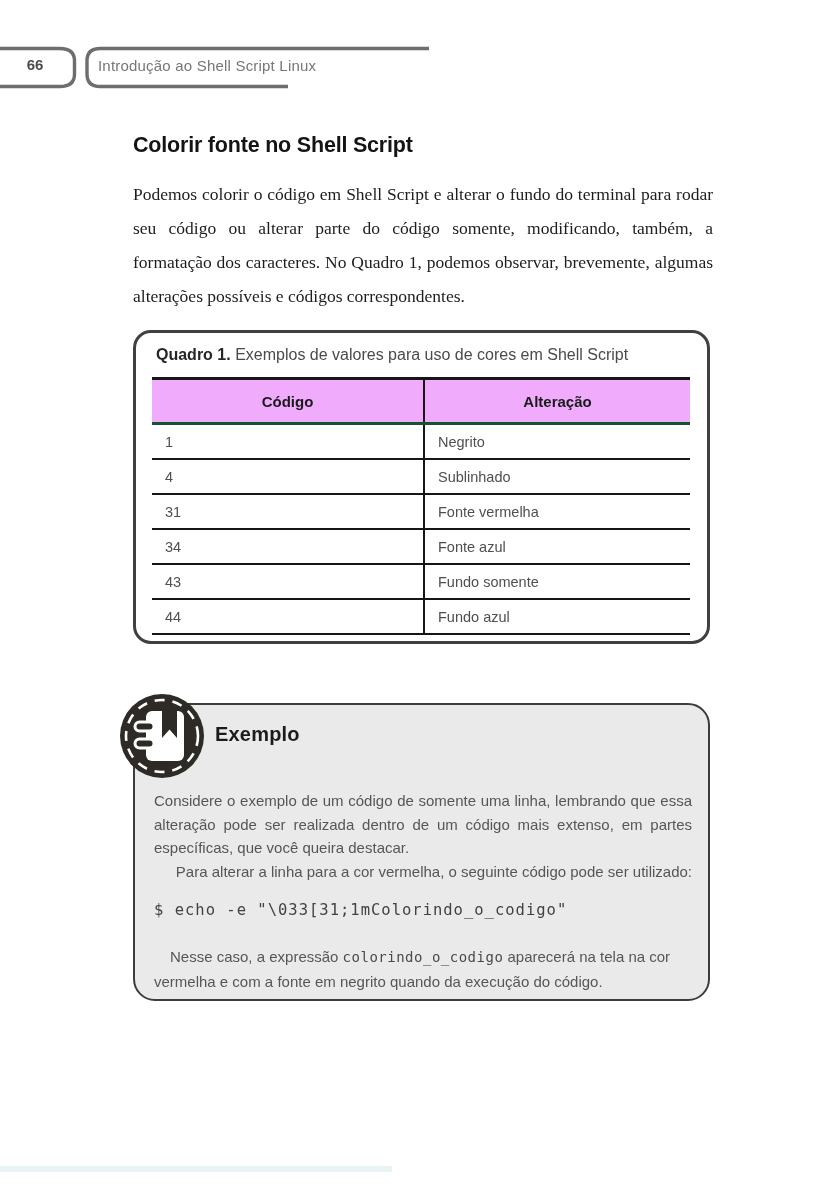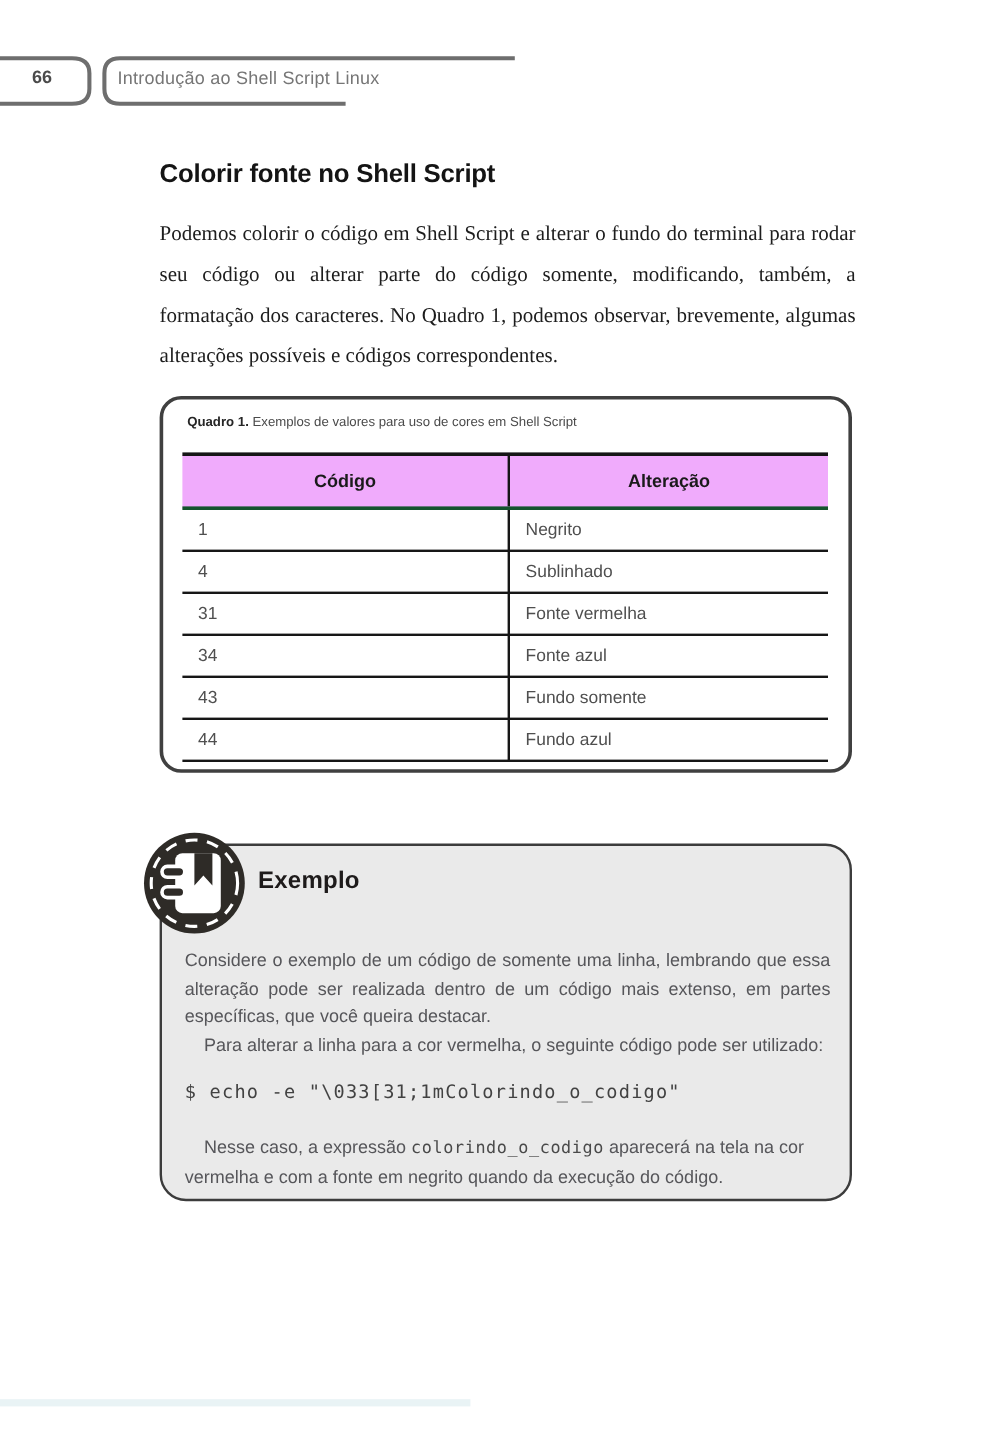--- a/index.html
+++ b/index.html
@@ -16,41 +16,41 @@
   
   .section-title{position:absolute;left:133px;top:133px;font-size:21.5px;
                  font-weight:700;color:#141414;letter-spacing:-.2px;}
   .intro{position:absolute;left:133px;top:177px;width:580px;
          font-family:"Liberation Serif",serif;font-size:17.5px;line-height:34px;
          color:#1d1d1d;text-align:justify;margin:0;}
 
   
   .quadro{position:absolute;left:133px;top:330px;width:577px;height:314px;
           border:3px solid #404040;border-radius:18px;box-sizing:border-box;background:#fff;}
-  .quadro-caption{position:absolute;left:20px;top:13px;font-size:11px;color:#4a4a4a;}
+  .quadro-caption{position:absolute;left:20px;top:13px;font-size:16px;color:#4a4a4a;}
   .quadro-caption .cap-label{font-weight:700;color:#262626;}
   .qtable{position:absolute;left:16px;top:44px;width:538px;border-collapse:collapse;
           table-layout:fixed;}
   .qtable th{height:40px;background:#f0abfc;border-top:3px solid #161616;
              border-bottom:3px solid #14532d;font-weight:700;font-size:15px;
              color:#1a1a1a;text-align:center;}
   .qtable th:first-child,.qtable td:first-child{border-right:2px solid #161616;width:50%;}
   .qtable td{height:31px;border-bottom:2px solid #161616;font-size:14.5px;
              color:#4f4f4f;padding-left:13px;background:#fff;}
 
   
   .example{position:absolute;left:133px;top:703px;width:577px;height:298px;
            background:#eaeaea;border:2.5px solid #3c3c3c;border-radius:22px;
            box-sizing:border-box;}
   .example-icon{position:absolute;left:-17px;top:-13px;width:88px;height:88px;}
   .example-heading{position:absolute;left:80px;top:18px;font-size:20px;font-weight:700;
                    color:#1e1b1b;letter-spacing:.2px;}
   .example-body{position:absolute;left:19px;top:84px;width:538px;font-size:15px;
                 line-height:23.5px;color:#56565a;}
-  .example-body p{margin:0;}
+  .example-body p{margin:0;text-align:right;}
   .example-body .p1{text-align:justify;}
   .example-body .p2{text-indent:16px;}
   .code-line{position:absolute;left:19px;top:196px;
              font-family:"DejaVu Sans Mono","Liberation Mono",monospace;
              font-size:15.5px;color:#424242;letter-spacing:1px;}
   .example-final{position:absolute;left:19px;top:240px;width:540px;font-size:15px;
                  line-height:23.5px;color:#56565a;text-indent:16px;margin:0;}
   .inline-code{font-family:"DejaVu Sans Mono","Liberation Mono",monospace;
                font-size:14px;letter-spacing:.5px;color:#4a4a4a;}
 

